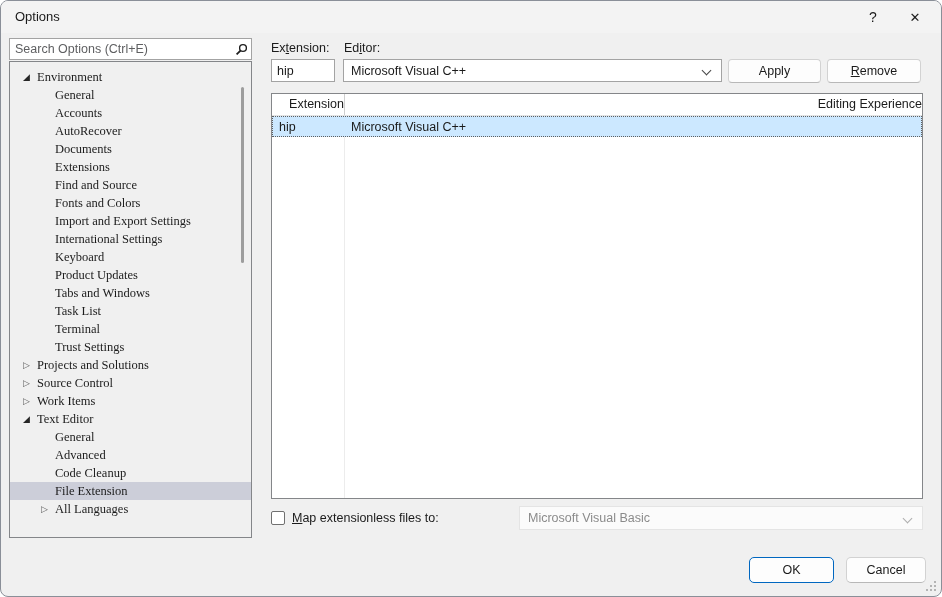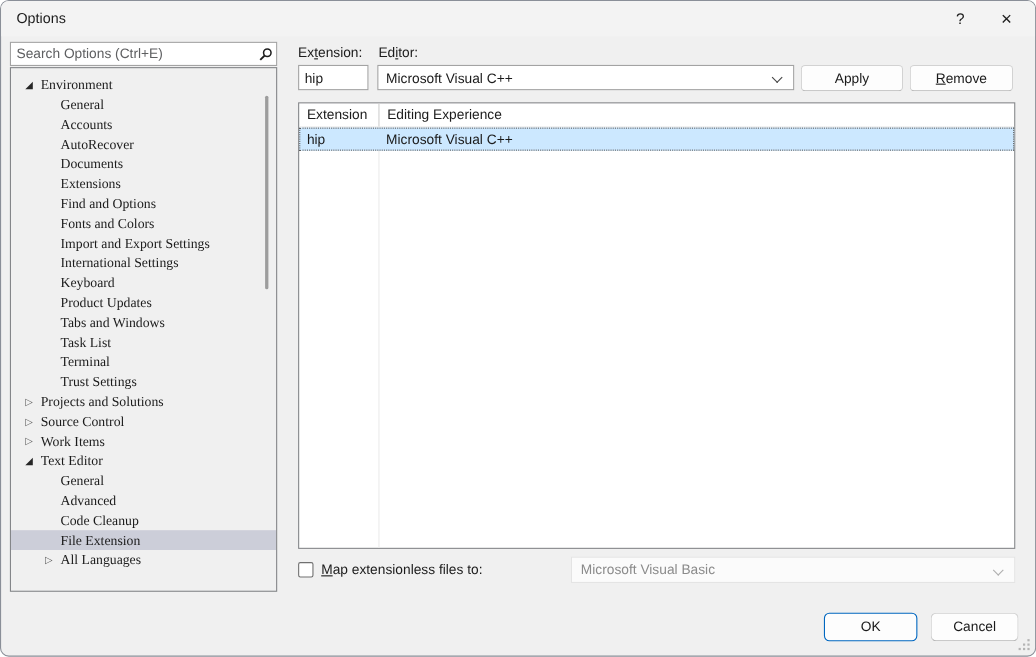--- a/index.html
+++ b/index.html
@@ -50,21 +50,21 @@
   .combo-editor { left:342px; top:58px; width:379px; height:23px; }
   .chev { position:absolute; right:11px; top:7px; width:7px; height:7px; border-right:1.3px solid #454545;
           border-bottom:1.3px solid #454545; transform:rotate(45deg); }
   .btn { position:absolute; background:#fdfdfd; border:1px solid #d2d2d2; border-bottom-color:#b8b8b8;
          border-radius:4px; font:inherit; font-size:12.5px; color:#1a1a1a; text-align:center; cursor:default; }
   .btn-apply  { left:727px; top:58px; width:93px; height:24px; }
   .btn-remove { left:826px; top:58px; width:94px; height:24px; }
 
   
   .ext-table { position:absolute; left:270px; top:92px; width:652px; height:406px; background:#fff; border:1px solid #848689; }
-  .thead { position:relative; height:22px; border-bottom:1px solid #e3e3e3; display:flex; font-size:12.5px; color:#1b1b1b; }
+  .thead { position:relative; height:22px; border-bottom:1px solid #e3e3e3; display:flex; font-size:12.5px; color:#1b1b1b;text-align:right; }
   .th1 { width:72px; padding:3px 0 0 7px; }
   .th2 { flex:1; padding:3px 0 0 7px; border-left:1px solid #cfcfcf; }
   .tbody { position:relative; height:382px; }
   .col-divider { position:absolute; left:72px; top:0; bottom:0; width:1px; background:#ececec; }
   .trow { position:relative; height:21px; display:flex; align-items:center; font-size:12.5px; }
   .trow.selected { background:#cce8ff; outline:1px dotted #5f5f5f; outline-offset:-1px; }
   .td1 { width:72px; padding-left:7px; }
   .td2 { flex:1; padding-left:7px; }
 
   
@@ -133,21 +133,21 @@
       <div class="tree-row lvl1">
         <span class="expander"></span>
         <span class="tlabel">Documents</span>
       </div>
       <div class="tree-row lvl1">
         <span class="expander"></span>
         <span class="tlabel">Extensions</span>
       </div>
       <div class="tree-row lvl1">
         <span class="expander"></span>
-        <span class="tlabel">Find and Options</span>
+        <span class="tlabel">Find and Source</span>
       </div>
       <div class="tree-row lvl1">
         <span class="expander"></span>
         <span class="tlabel">Fonts and Colors</span>
       </div>
       <div class="tree-row lvl1">
         <span class="expander"></span>
         <span class="tlabel">Import and Export Settings</span>
       </div>
       <div class="tree-row lvl1">

